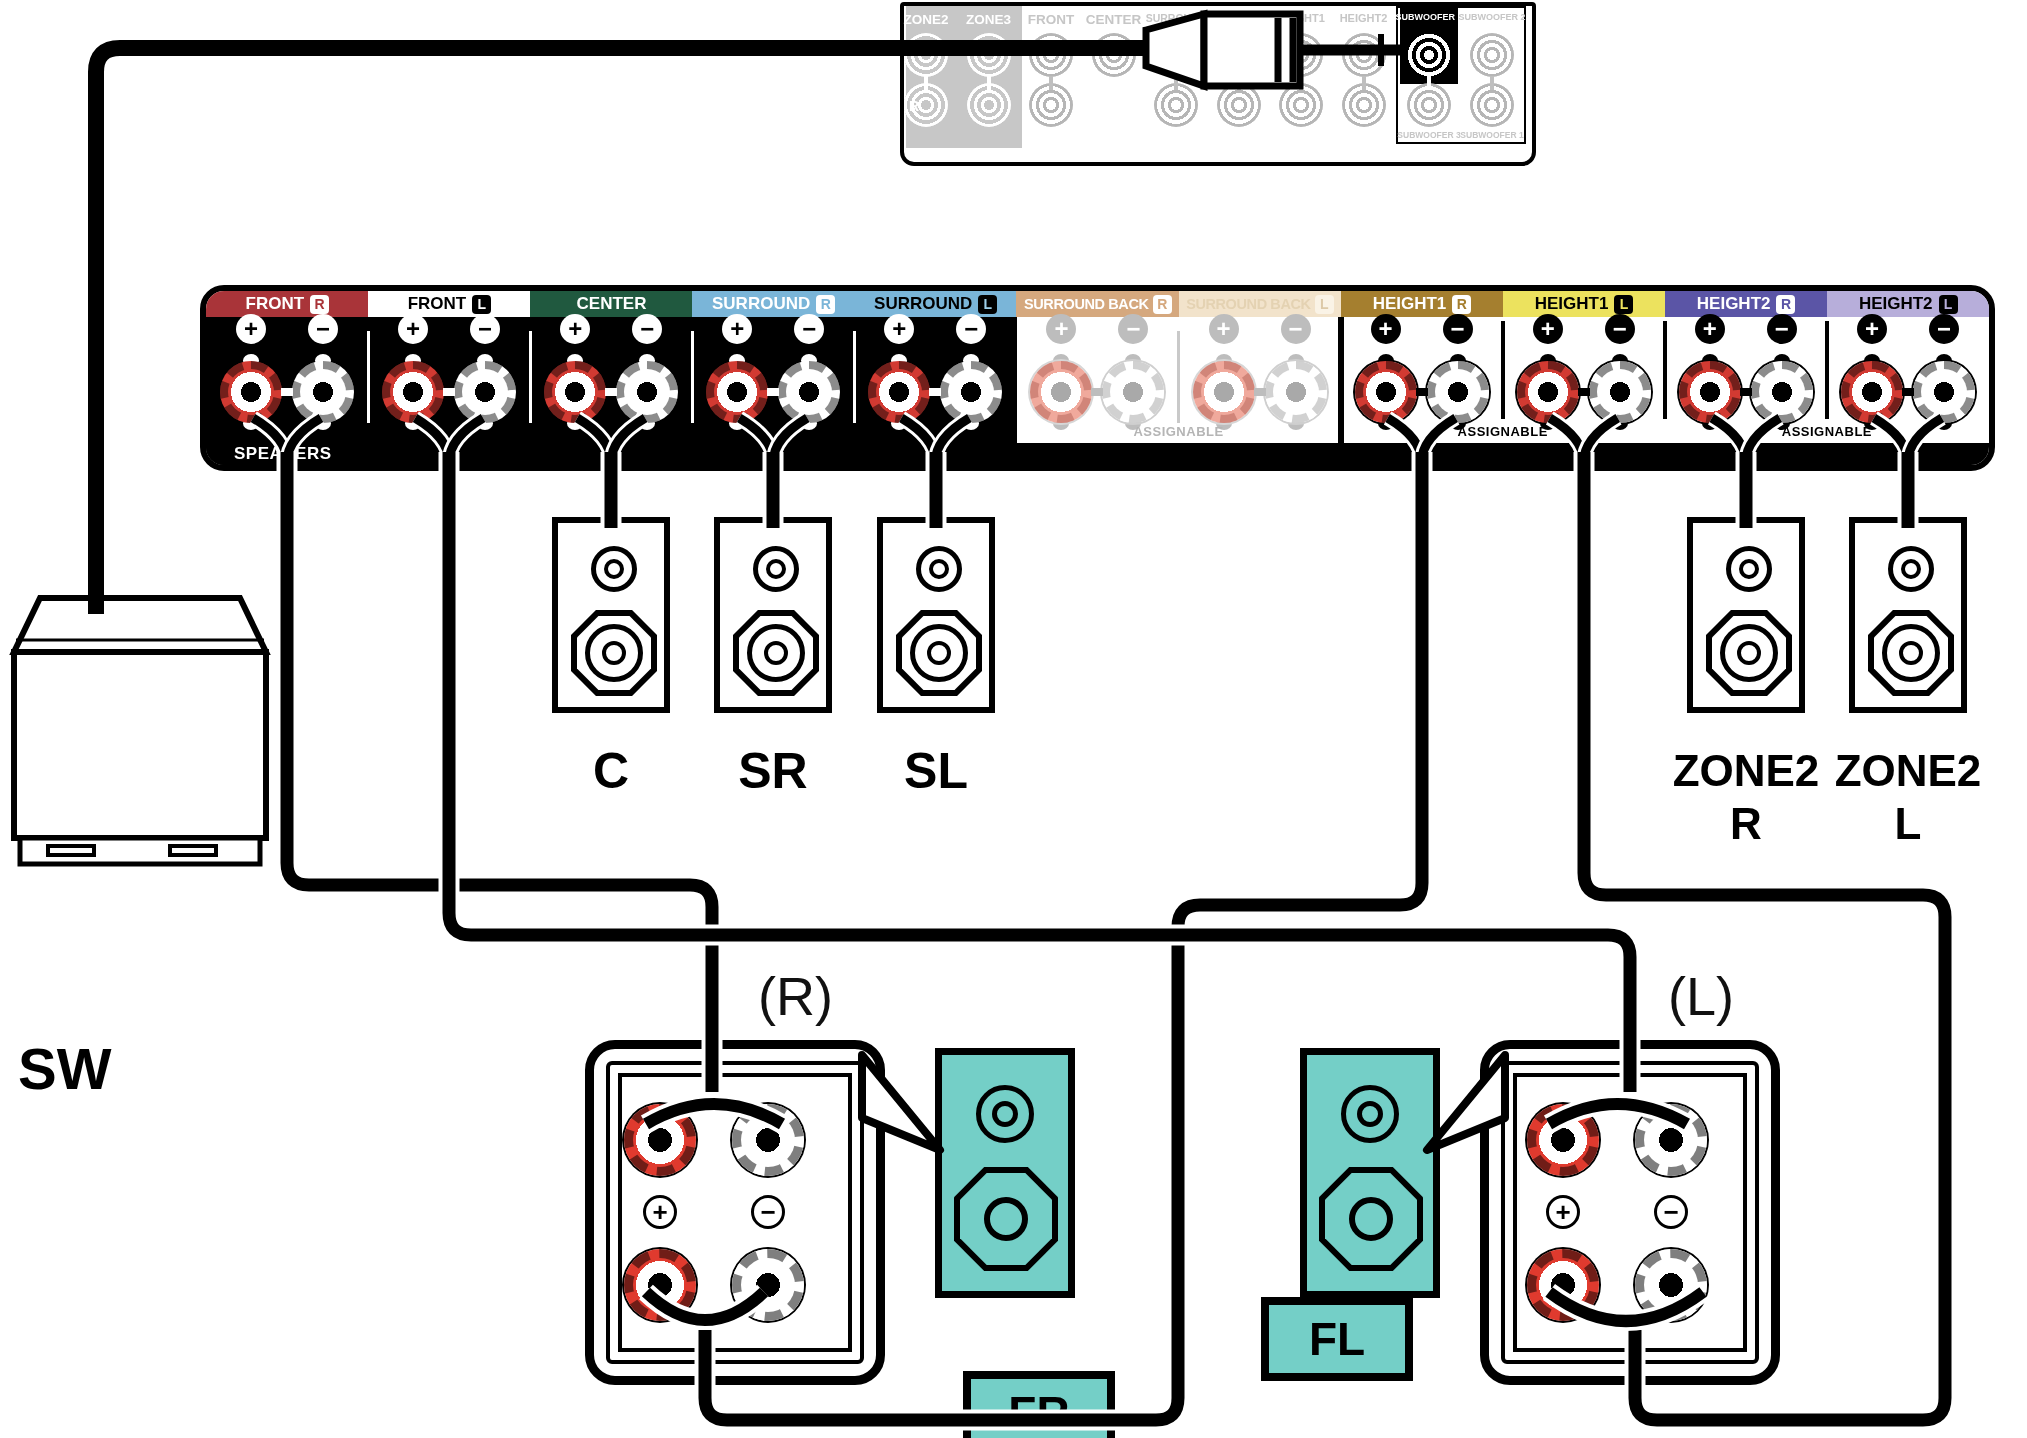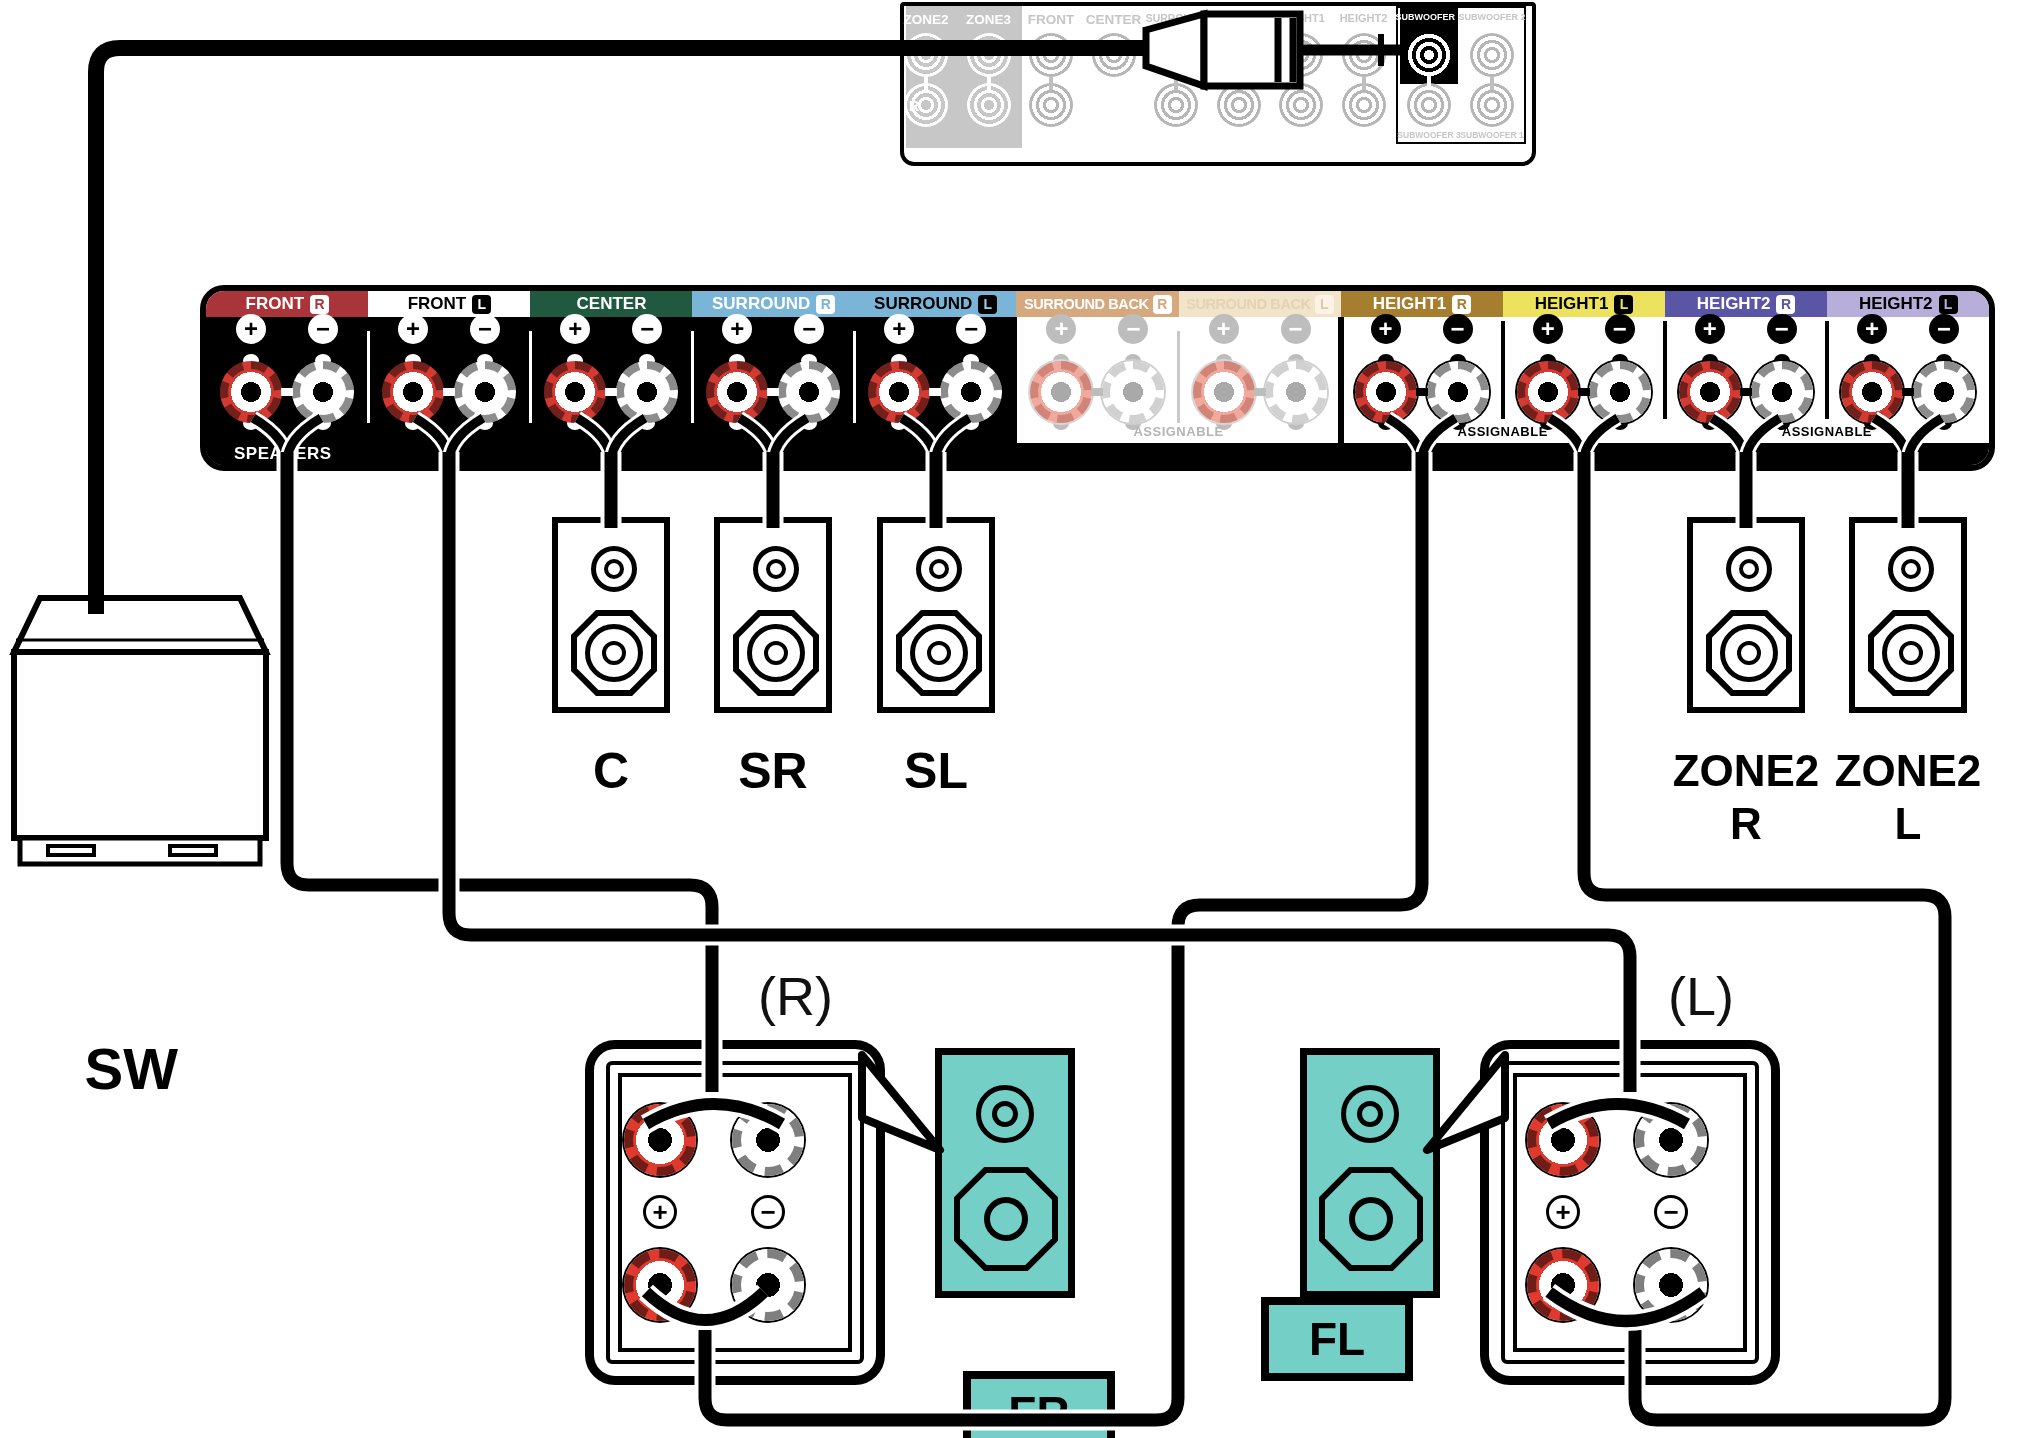--- a/index.html
+++ b/index.html
@@ -68,21 +68,21 @@
   .bmid{position:absolute;inset:12px;border:4px solid #000;border-radius:6px;}
   .binner{position:absolute;inset:24px;border:4px solid #000;}
   .bpost{position:absolute;width:72px;height:72px;border-radius:50%;}
   .bpost::before{content:"";position:absolute;inset:0;border-radius:50%;border:9px dashed rgba(0,0,0,.5);box-sizing:border-box;}
   .bpost.red{background:radial-gradient(circle,#000 0 12px,#fff 12px 24px,#e03a2e 24px);box-shadow:0 0 0 2px #000;}
   .bpost.wh{background:radial-gradient(circle,#000 0 12px,#fff 12px 24px,#fff 24px);box-shadow:0 0 0 2px #000;}
   .bpol{position:absolute;width:34px;height:34px;border-radius:50%;border:3px solid #000;box-sizing:border-box;
         text-align:center;line-height:28px;font-size:26px;font-weight:bold;color:#000;background:#fff;}
 
   .chan-lbl{position:absolute;font-size:54px;color:#111;font-weight:400;}
-  .sw-lbl{position:absolute;left:18px;top:1035px;width:160px;text-align:right;font-weight:bold;font-size:58px;}
+  .sw-lbl{position:absolute;left:18px;top:1035px;width:160px;text-align:left;font-weight:bold;font-size:58px;}
 
   svg.overlay{position:absolute;left:0;top:0;z-index:50;pointer-events:none;}
   .wire-c{fill:none;stroke:#fff;stroke-width:21px;}
   .wire{fill:none;stroke:#000;stroke-width:13px;}
   .barc-c{fill:none;stroke:#fff;stroke-width:20px;}
   .barc{fill:none;stroke:#000;stroke-width:12px;}
 </style>
 </head>
 <body>
 

